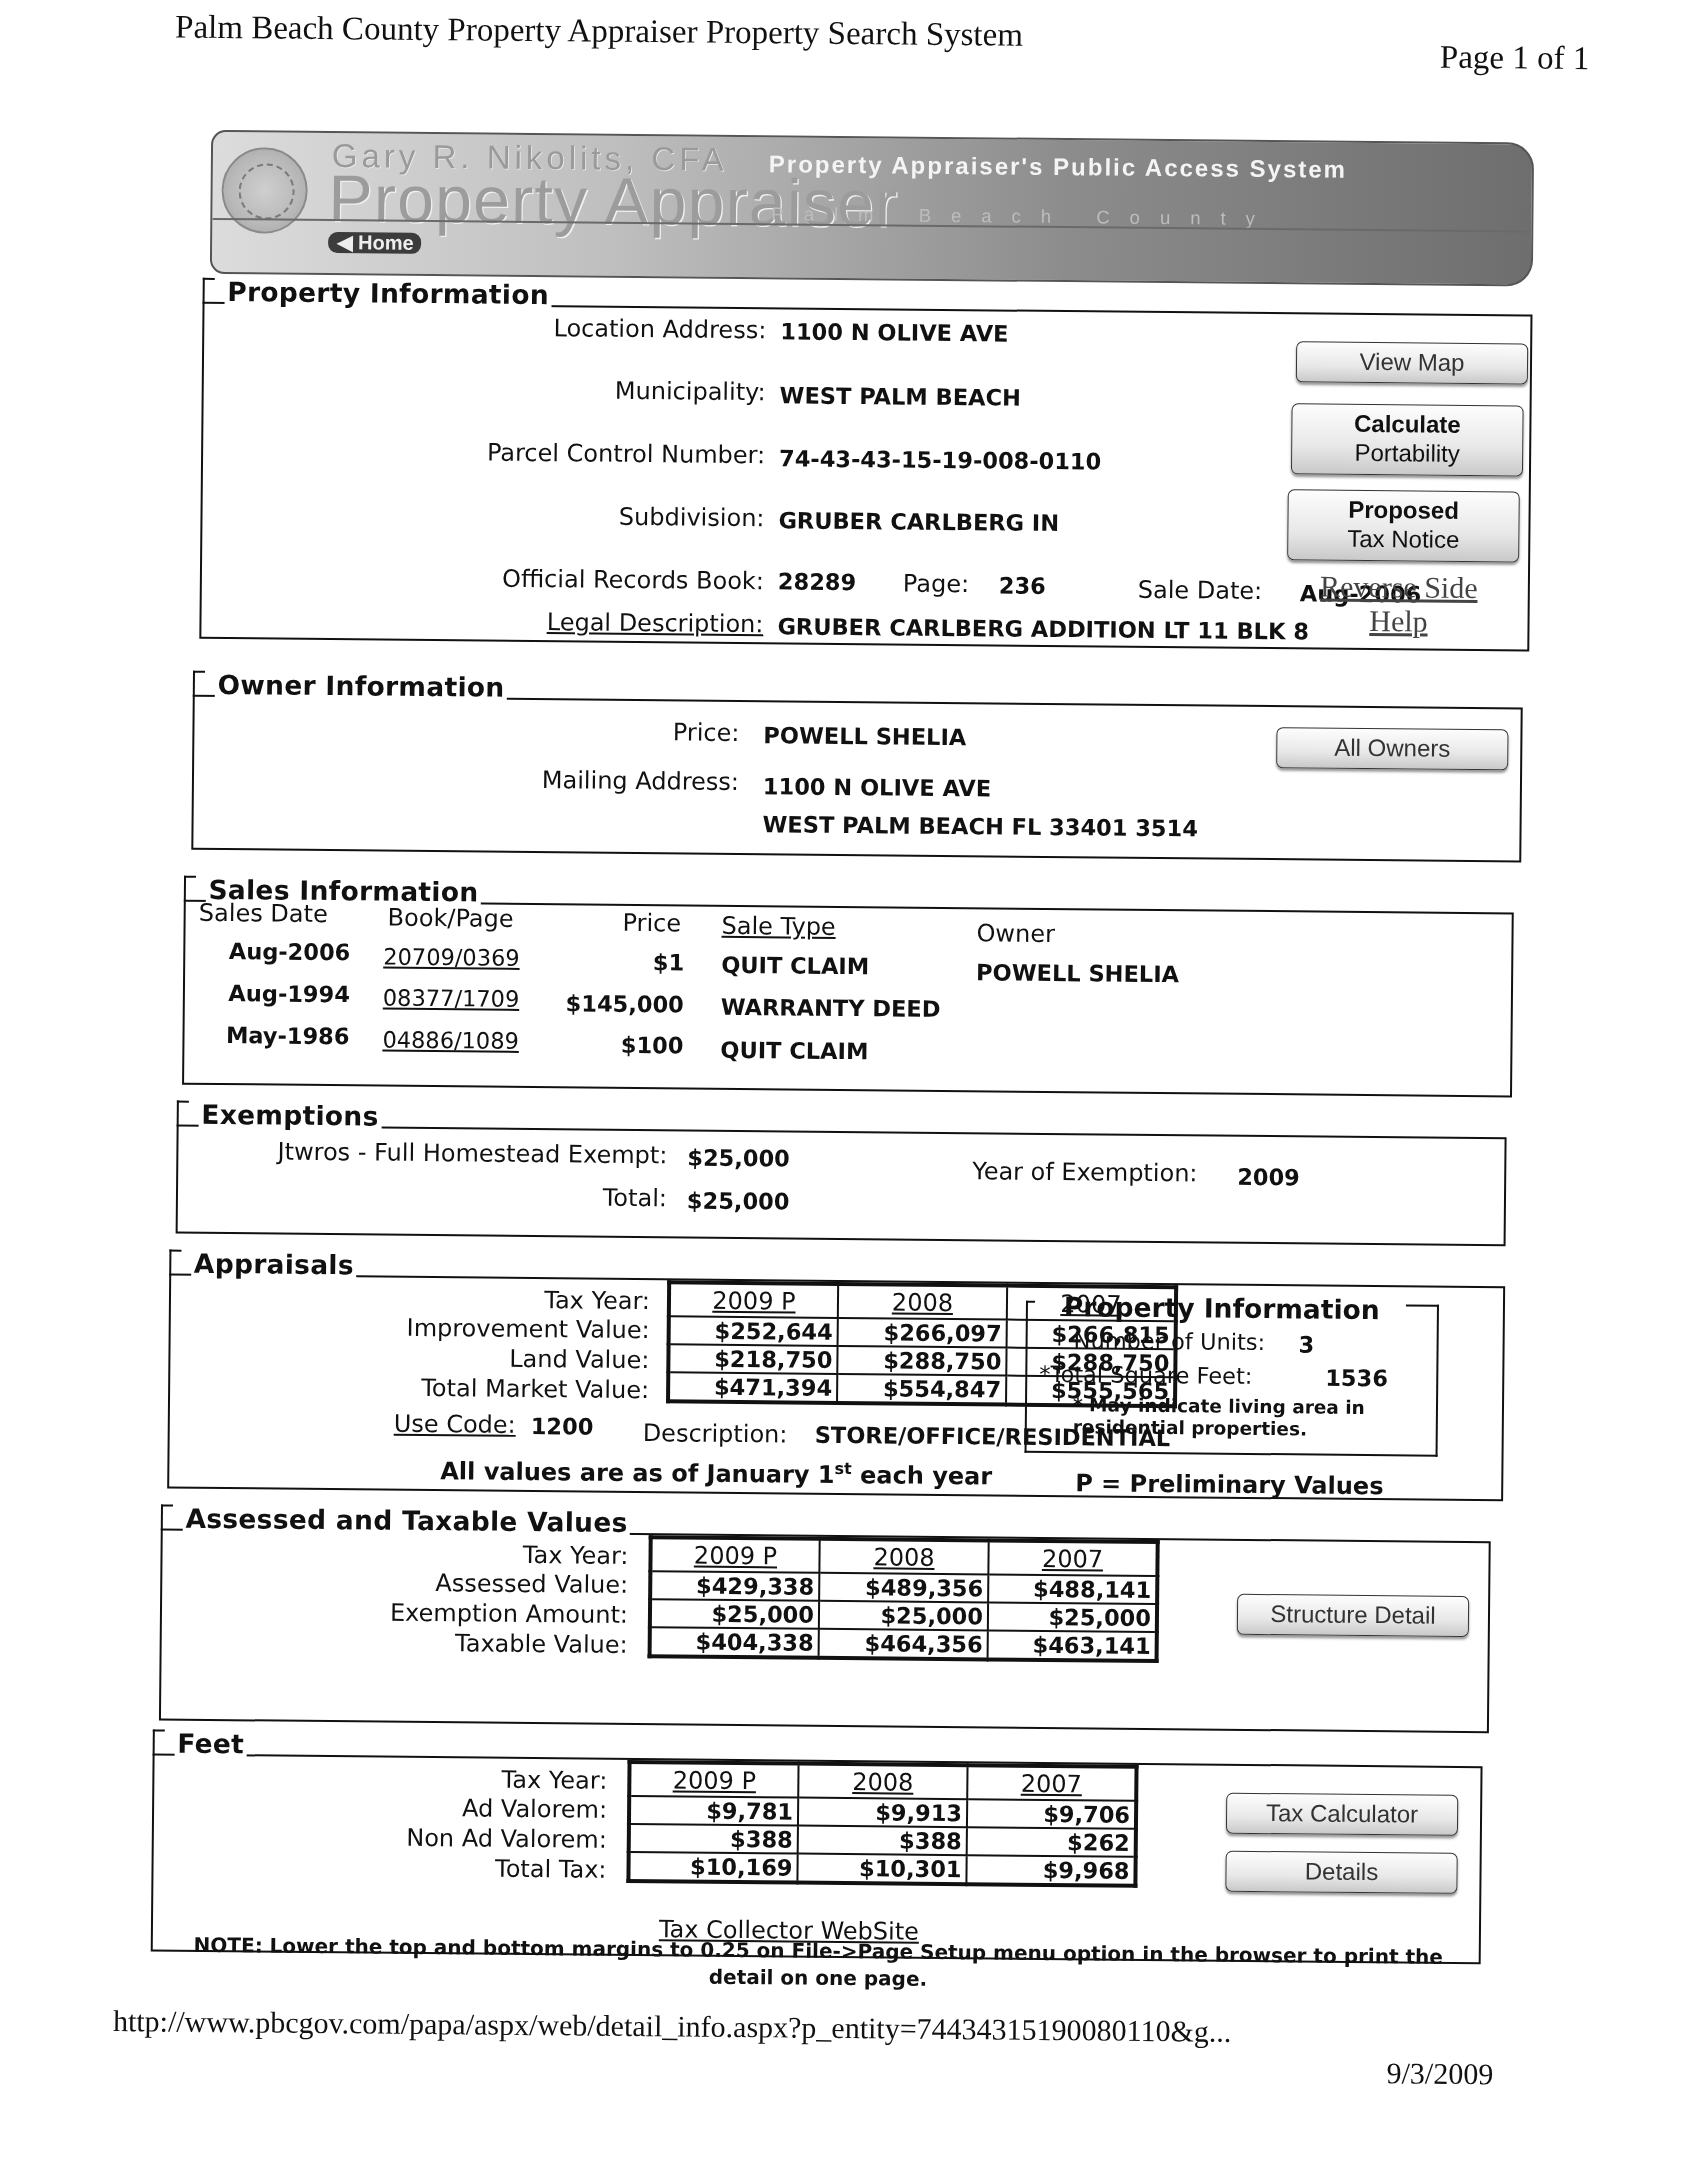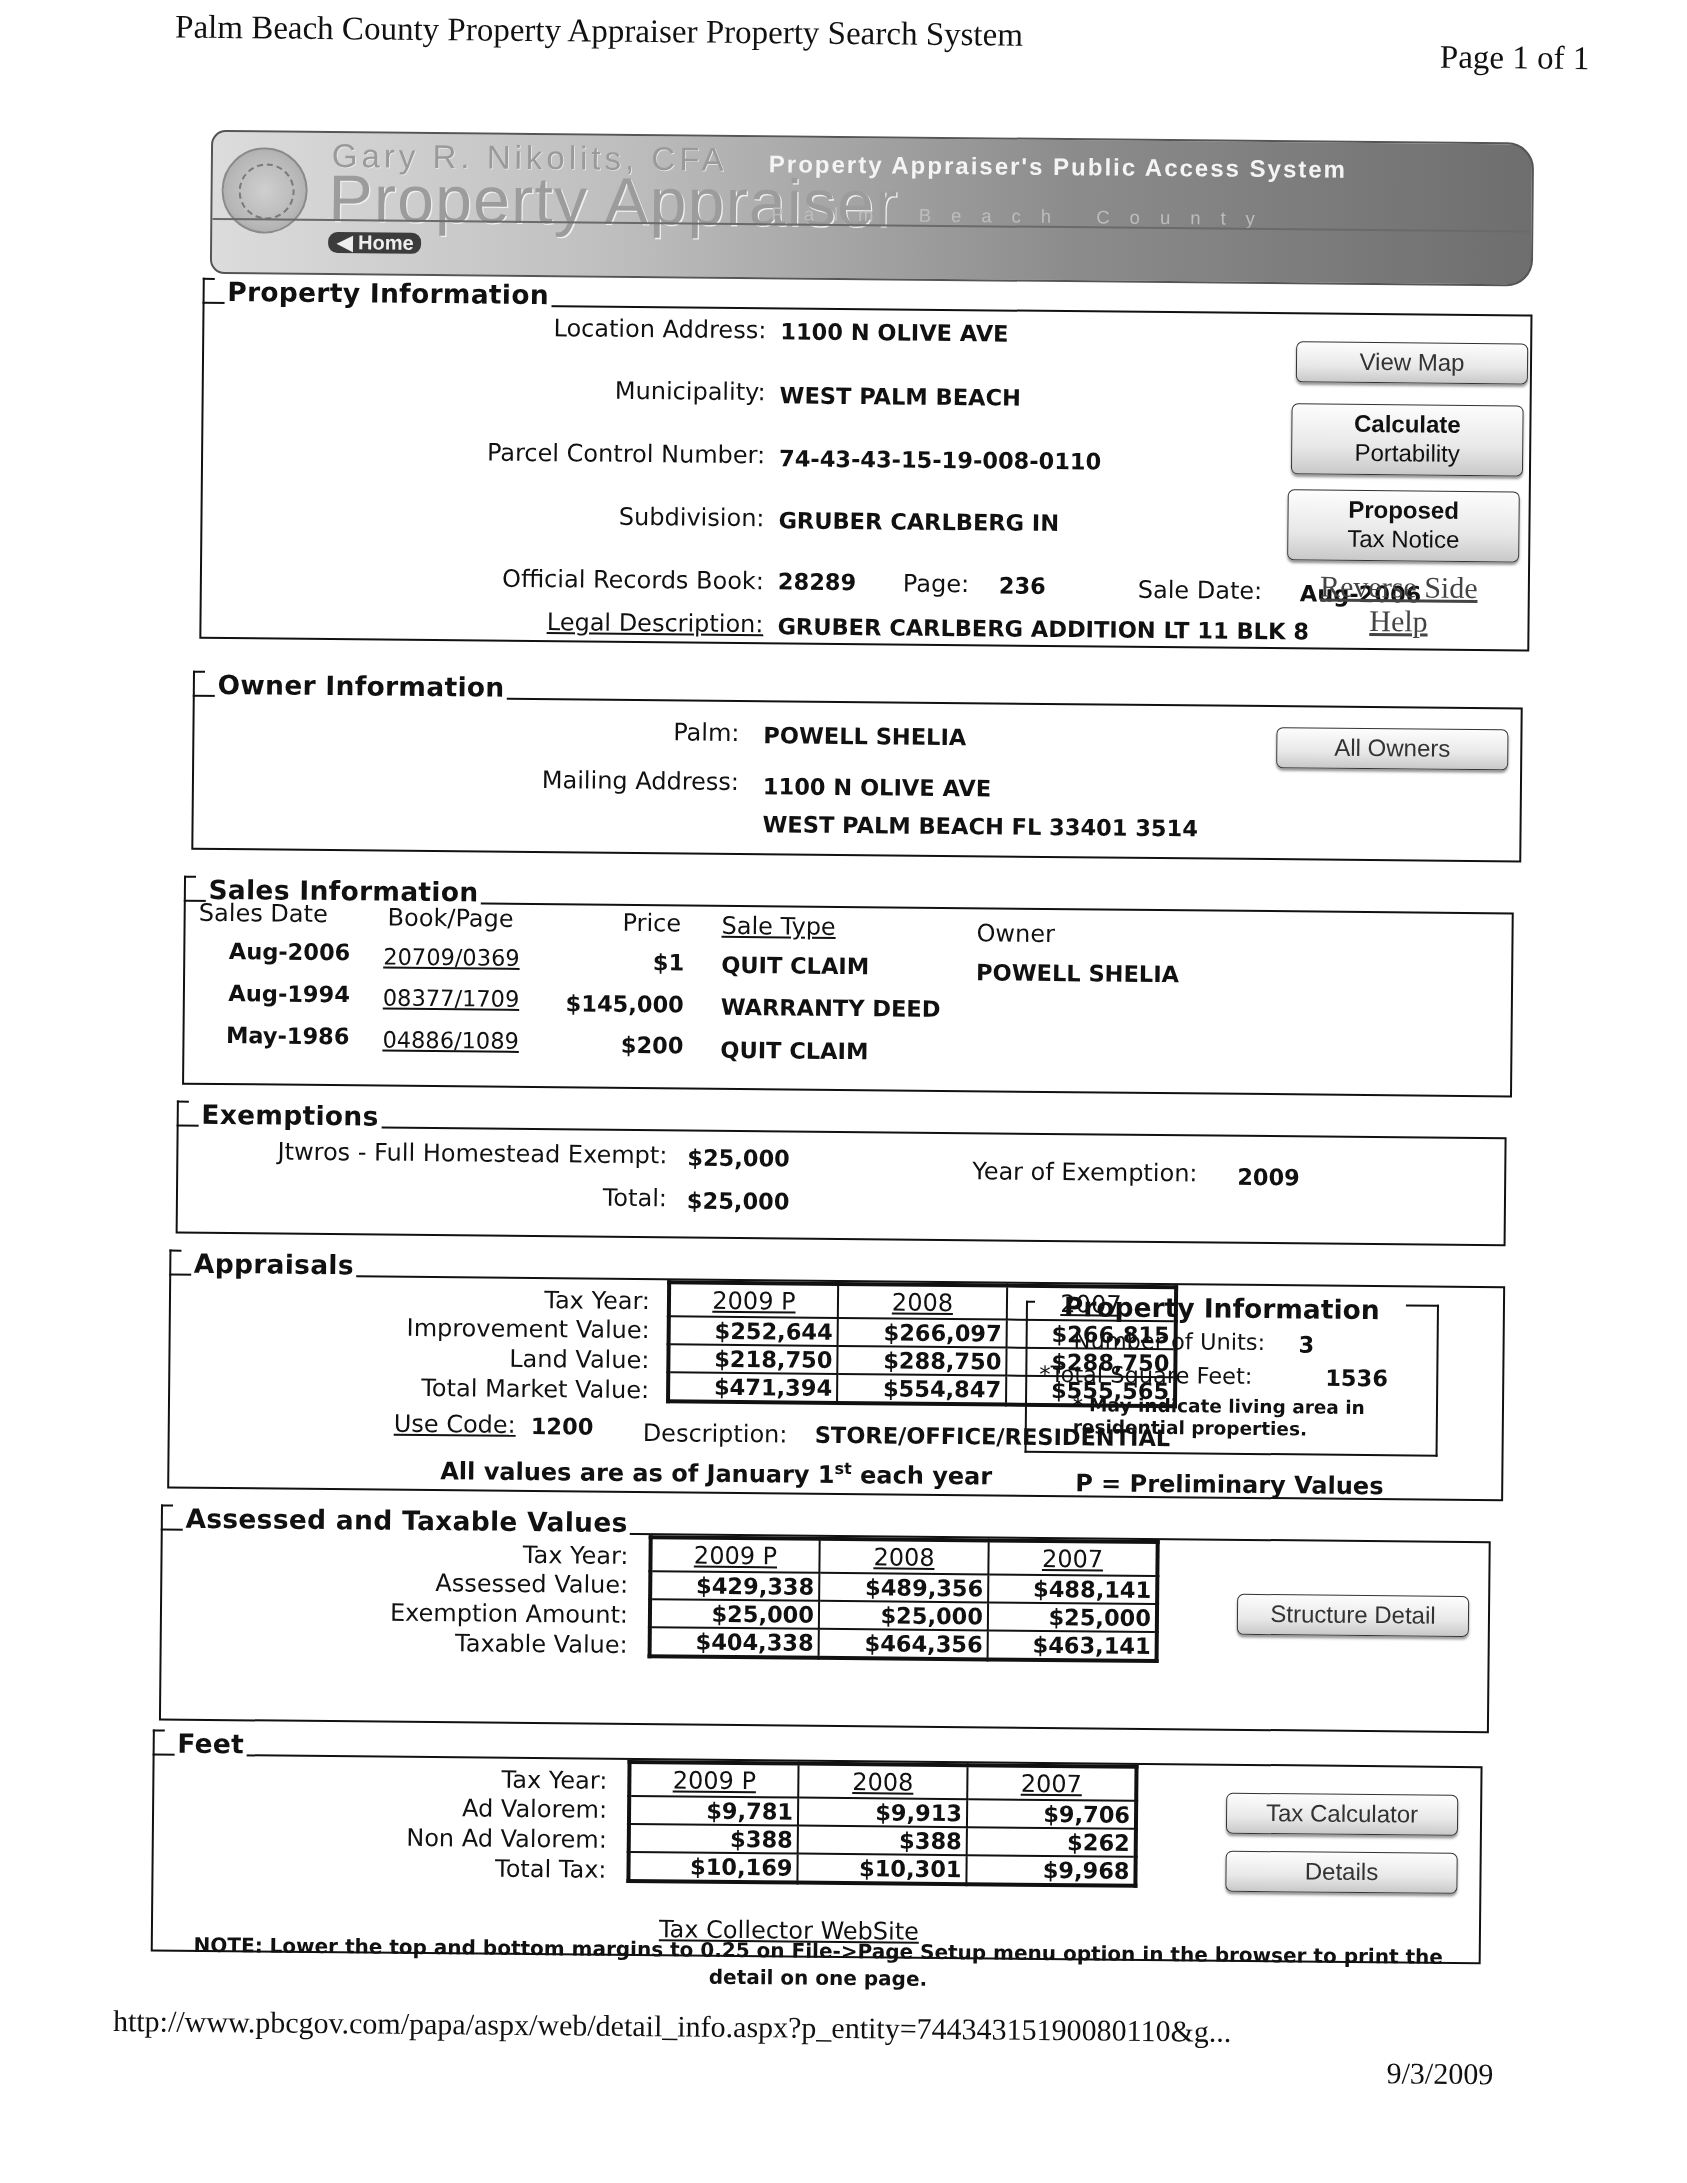--- a/index.html
+++ b/index.html
@@ -107,21 +107,21 @@
     </div>
     <div class="serif-link" style="left:1098px; top:255px; width:198px;">
       <div>Reverse Side</div>
       <div>Help</div>
     </div>
   </div>
 
   <div class="section" style="left:189px; top:701px; width:1330px; height:155px;">
     <div class="corner"></div>
     <div class="legend">Owner Information</div>
-    <div class="lbl" style="right:781px; top:16.5px;">Palm:</div>
+    <div class="lbl" style="right:781px; top:16.5px;">Price:</div>
     <div class="val" style="left:569px; top:20px;">POWELL SHELIA</div>
     <div class="lbl" style="right:781px; top:66px;">Mailing Address:</div>
     <div class="val" style="left:569px; top:71px;">1100 N OLIVE AVE</div>
     <div class="val" style="left:569px; top:109px;">WEST PALM BEACH FL 33401 3514</div>
     <div class="btn" style="left:1082px; top:20px; width:232px; height:41px; line-height:38px;">All Owners</div>
   </div>
 
   <div class="section" style="left:182px; top:906px; width:1330px; height:185px;">
     <div class="corner"></div>
     <div class="legend">Sales Information</div>
@@ -141,21 +141,21 @@
     </div>
     <div>
       <div class="val" style="right:1161px; top:78px;">Aug-1994</div>
       <div class="val link" style="left:198px; top:81px; font-weight:normal;">08377/1709</div>
       <div class="val" style="right:827px; top:85px;">$145,000</div>
       <div class="val" style="left:536px; top:87px;">WARRANTY DEED</div>
     </div>
     <div>
       <div class="val" style="right:1161px; top:120px;">May-1986</div>
       <div class="val link" style="left:198px; top:123px; font-weight:normal;">04886/1089</div>
-      <div class="val" style="right:827px; top:126px;">$200</div>
+      <div class="val" style="right:827px; top:126px;">$100</div>
       <div class="val" style="left:536px; top:130px;">QUIT CLAIM</div>
     </div>
   </div>
 
   <div class="section" style="left:177px; top:1131px; width:1330px; height:109px;">
     <div class="corner"></div>
     <div class="legend">Exemptions</div>
     <div class="lbl" style="right:837px; top:10px;">Jtwros - Full Homestead Exempt:</div>
     <div class="val" style="left:509px; top:13.2px;">$25,000</div>
     <div class="lbl" style="right:837px; top:53px;">Total:</div>

